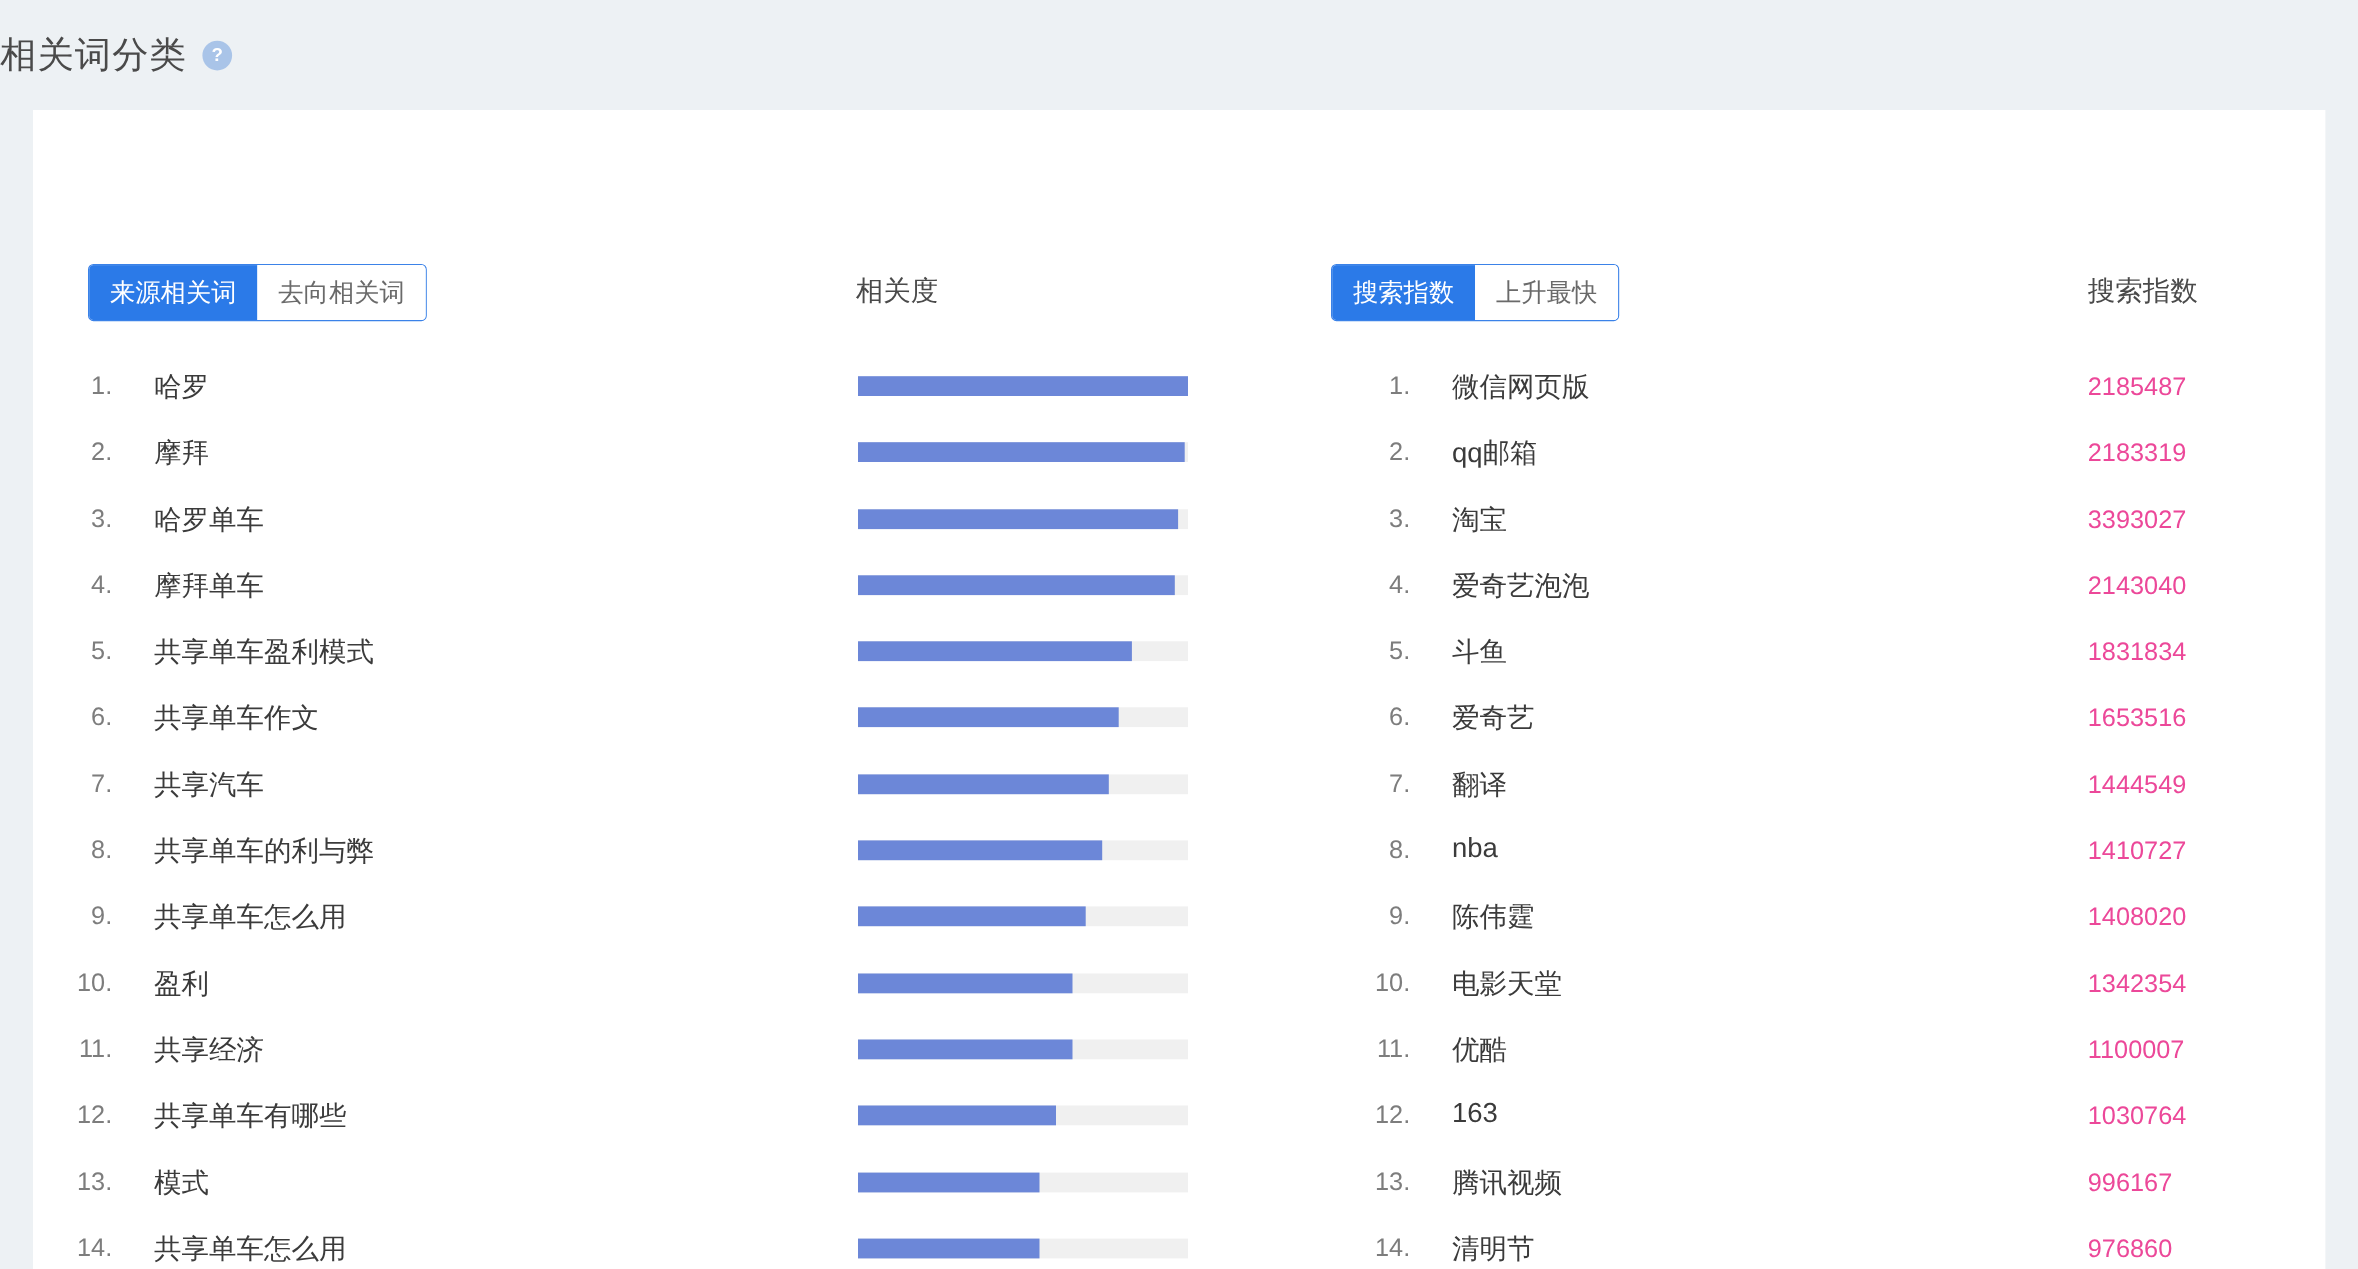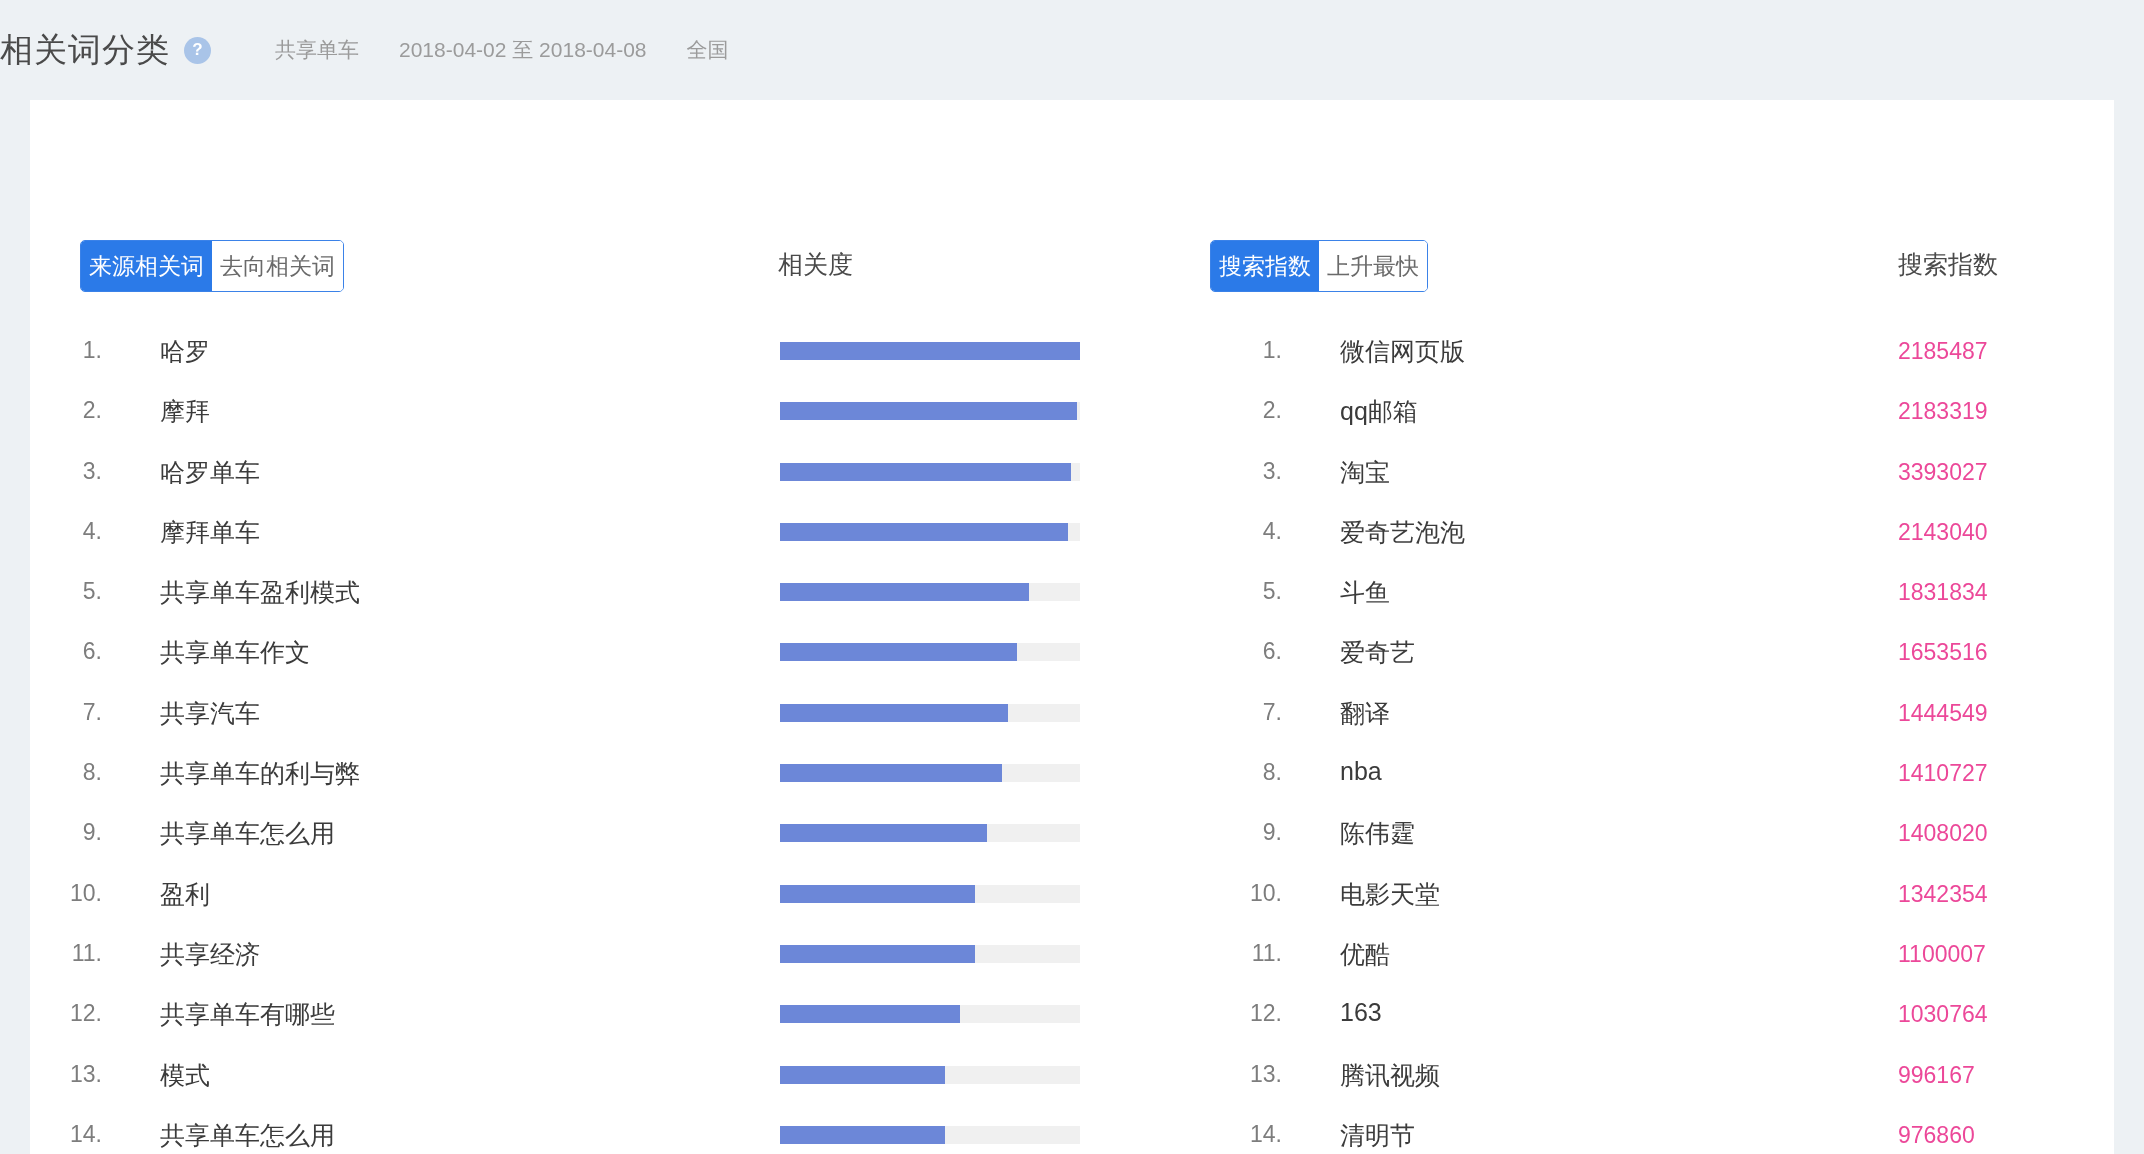--- a/index.html
+++ b/index.html
@@ -71,21 +71,21 @@
     overflow: hidden;
     background: #ffffff;
     height: 52px;
   }
   .toggle.left  { left: 50px; }
   .toggle.right { left: 1180px; }
   .toggle-btn {
     display: flex;
     align-items: center;
     justify-content: center;
-    padding: 0 8px;
+    padding: 0 19px;
     font-size: 23px;
     color: #6a6a6a;
     background: #ffffff;
     cursor: pointer;
     white-space: nowrap;
     line-height: 1;
   }
   .toggle-btn.active {
     background: #2b7ae8;
     color: #ffffff;
@@ -125,21 +125,20 @@
     color: #7d7d7d;
   }
   .term {
     position: absolute;
     left: 110px;
     top: 10px;
     font-size: 25px;
     color: #3b3b3b;
     white-space: nowrap;
     cursor: pointer;
-    margin-left: 20px;
   }
 
   
   .bar-track {
     position: absolute;
     left: 750px;
     top: 17px;
     width: 300px;
     height: 18px;
     background: #f0f0f0;
@@ -158,25 +157,20 @@
     color: #ec4899;
     white-space: nowrap;
   }
 </style>
 </head>
 <body>
 
 <div class="page-header">
   <span class="page-title">相关词分类</span>
   <span class="help-icon">?</span>
-  <div class="meta-group">
-    <span>共享单车</span>
-    <span>2018-04-02 至 2018-04-08</span>
-    <span>全国</span>
-  </div>
 </div>
 
 <div class="card">
 
   <div class="toggle left">
     <div class="toggle-btn active">来源相关词</div>
     <div class="toggle-btn">去向相关词</div>
   </div>
 
   <div class="col-header relevance">相关度</div>

